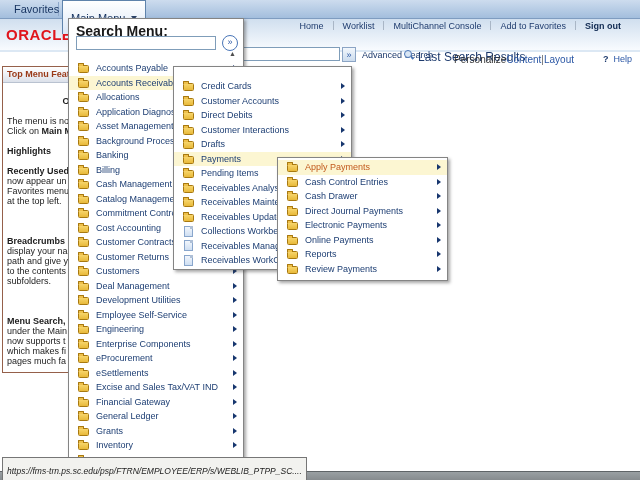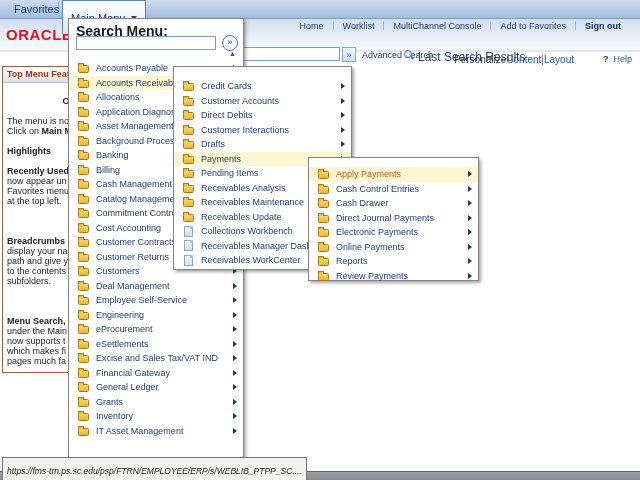--- a/index.html
+++ b/index.html
@@ -59,21 +59,21 @@
   .pagelet-bd{padding:3px 4px 6px 4px;font-size:9px;color:#1c1c1c;}
   .pline{height:10px;line-height:10px;white-space:nowrap;overflow:hidden;}
   .pline.b, .pline .b{font-weight:bold;}
   .pline.center{text-align:center;}
 
   
   .menu-panel{position:absolute;background:#fff;border:1px solid #848484;
     box-shadow:2px 2px 3px rgba(60,60,60,.45);box-sizing:border-box;}
   .m1{left:68px;top:18px;width:176px;height:452px;z-index:10;}
   .m2{left:173px;top:66px;width:179px;height:204px;z-index:20;padding-top:12px;}
-  .m3{left:277px;top:157px;width:171px;height:124px;z-index:30;padding-top:9px;margin-left:31px;}
+  .m3{left:277px;top:157px;width:171px;height:124px;z-index:30;padding-top:2px;}
 
   .sm-label{position:absolute;left:7px;top:4px;font-size:14px;font-weight:bold;color:#1a1a1a;}
   .sm-input{position:absolute;left:7px;top:17px;width:140px;height:14px;
     border:1px solid #7f9db9;font-size:9px;padding:0 2px;box-sizing:border-box;}
   .sm-go{position:absolute;left:153px;top:16px;width:14px;height:14px;border:1px solid #4a76b8;
     border-radius:50%;font-size:9px;color:#2b57a5;text-align:center;line-height:13px;cursor:pointer;}
   .sm-scroll{position:absolute;right:7px;top:31px;font-size:7px;color:#4d4d4d;cursor:pointer;}
   .m1-list{position:absolute;left:0;top:42px;right:0;}
 
   .mrow{position:relative;height:14.5px;display:flex;align-items:center;cursor:pointer;}
@@ -262,26 +262,36 @@
           <span class="mlabel">Customers</span>
           <span class="marrow"></span>
         </div>
         <div class="mrow">
           <span class="ficon"></span>
           <span class="mlabel">Deal Management</span>
           <span class="marrow"></span>
         </div>
         <div class="mrow">
           <span class="ficon"></span>
+          <span class="mlabel">Development Utilities</span>
+          <span class="marrow"></span>
+        </div>
+        <div class="mrow">
+          <span class="ficon"></span>
           <span class="mlabel">Employee Self-Service</span>
           <span class="marrow"></span>
         </div>
         <div class="mrow">
           <span class="ficon"></span>
           <span class="mlabel">Engineering</span>
+          <span class="marrow"></span>
+        </div>
+        <div class="mrow">
+          <span class="ficon"></span>
+          <span class="mlabel">Enterprise Components</span>
           <span class="marrow"></span>
         </div>
         <div class="mrow">
           <span class="ficon"></span>
           <span class="mlabel">eProcurement</span>
           <span class="marrow"></span>
         </div>
         <div class="mrow">
           <span class="ficon"></span>
           <span class="mlabel">eSettlements</span>

